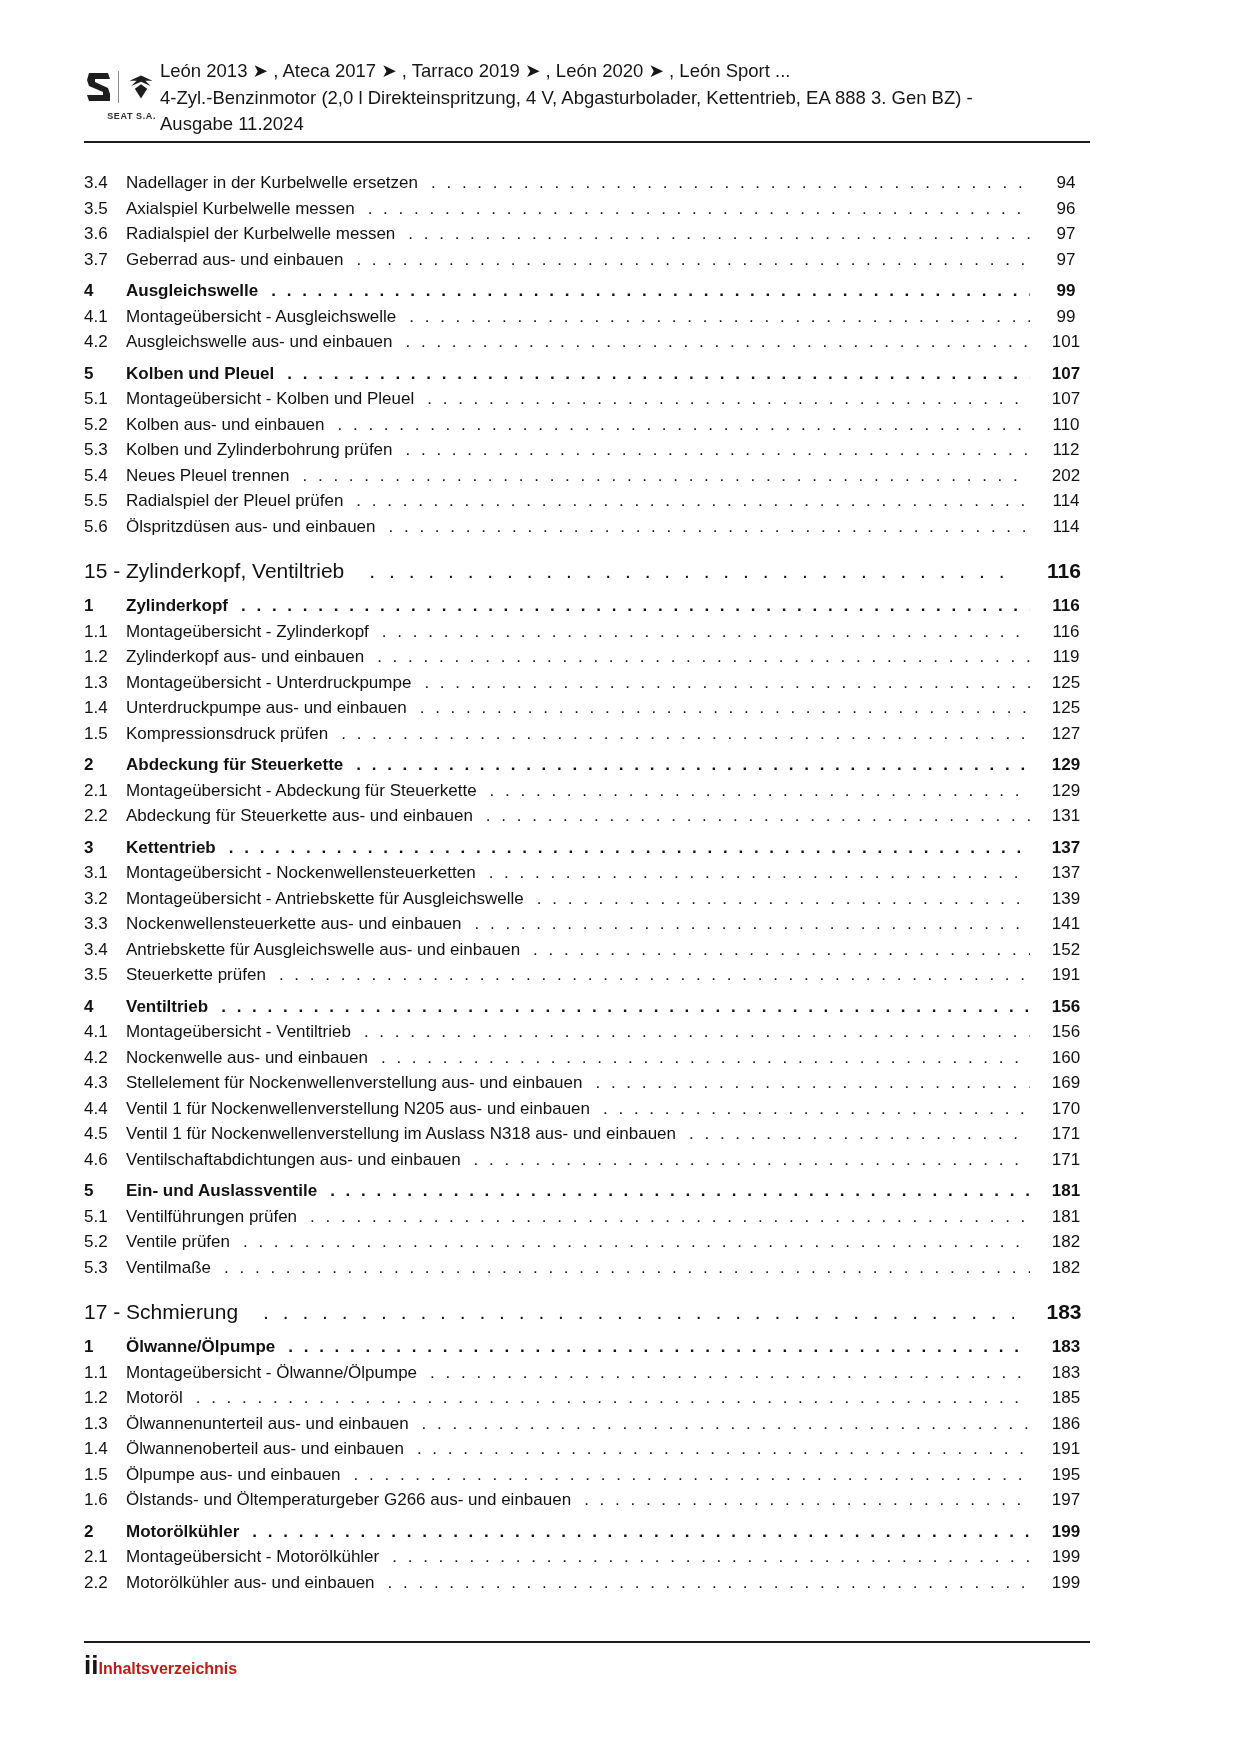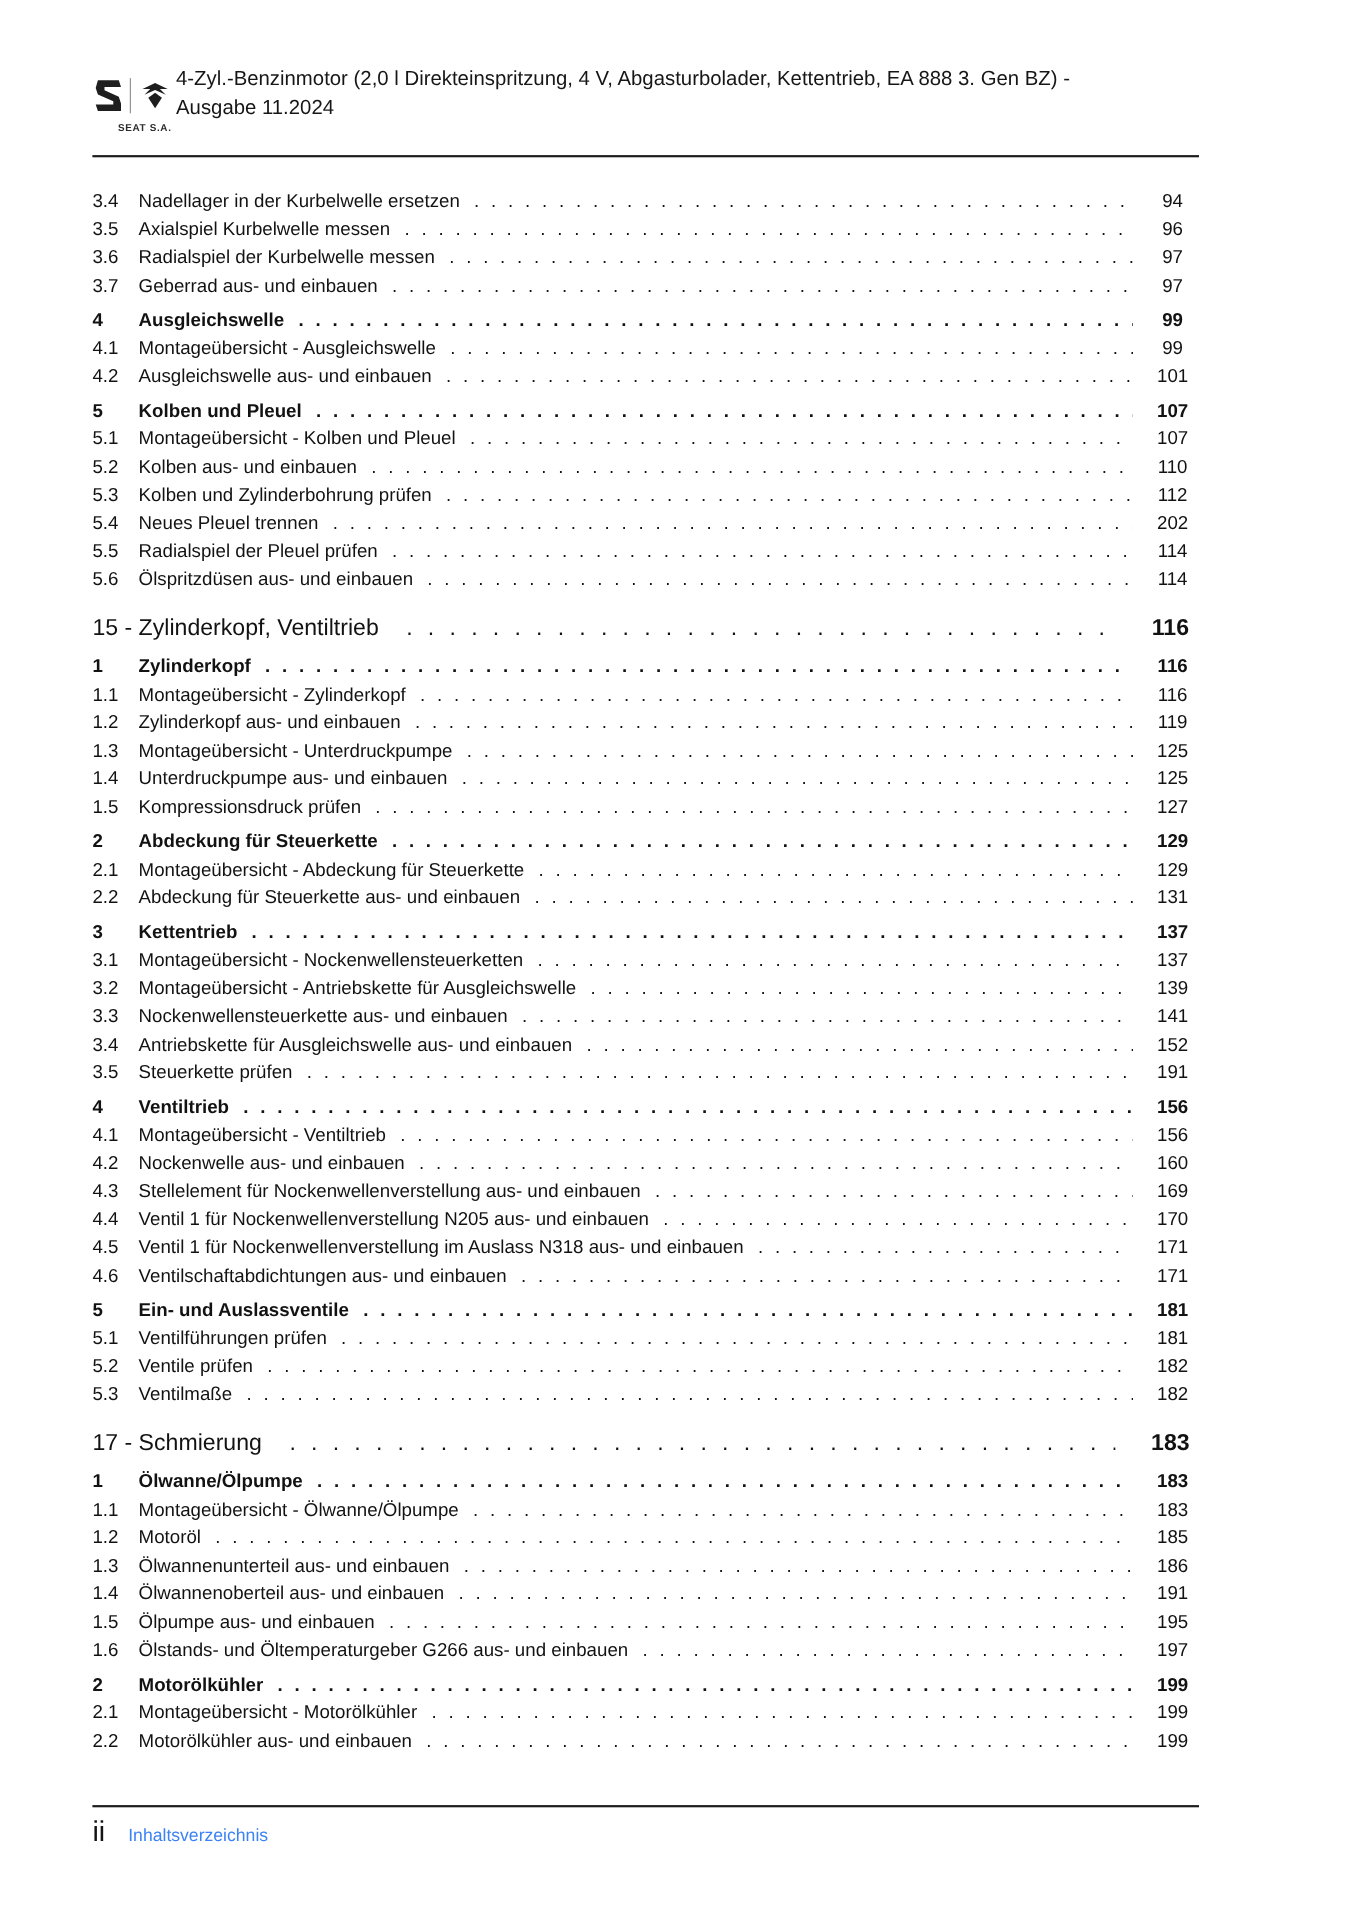--- a/index.html
+++ b/index.html
@@ -36,23 +36,23 @@
     letter-spacing:3px;
   }
   .row .pg{flex:0 0 48px;text-align:center;white-space:nowrap;}
 
   .lvl-section{font-weight:bold;margin-top:6px;}
   .lvl-chapter{font-size:21px;line-height:26px;margin-top:19px;margin-bottom:9px;gap:12px;}
   .lvl-chapter .pg{font-weight:bold;flex-basis:52px;}
   .lvl-chapter .dots::after{letter-spacing:4px;}
 
   
-  .footer{position:absolute;left:84px;top:1650px;display:flex;align-items:baseline;gap:21px;}
+  .footer{position:absolute;left:84px;top:1650px;display:flex;align-items:baseline;font-weight:bold;}
   .folio{font-size:26px;line-height:30px;color:#141414;}
-  .footer-label{font-size:16px;color:#3b82f6;}
+  .footer-label{font-size:16px;color:#b91c1c;}
 </style>
 </head>
 <body>
 
 <div class="page">
 
   <div class="brand">
     <div class="brand-logos">
       <span class="seat-logo">
         <svg width="26" height="30" viewBox="0 0 26 30" aria-hidden="true">
@@ -64,20 +64,21 @@
         <svg width="30" height="28" viewBox="0 0 34 30" aria-hidden="true">
           <path fill="#1e1e1e" d="M17 2 L30 8 L22 8 L28 14 L17 9 L6 14 L12 8 L4 8 Z"></path>
           <path fill="#1e1e1e" d="M17 12 L24 17 L17 28 L10 17 Z"></path>
         </svg>
       </span>
     </div>
     <div class="brand-caption">SEAT S.A.</div>
   </div>
 
   <div class="header-titles">
+    <div>León 2013 ➤ , Ateca 2017 ➤ , Tarraco 2019 ➤ , León 2020 ➤ , León Sport ...</div>
     <div>4-Zyl.-Benzinmotor (2,0 l Direkteinspritzung, 4 V, Abgasturbolader, Kettentrieb, EA 888 3. Gen BZ) -</div>
     <div>Ausgabe 11.2024</div>
   </div>
 
   <div class="rule header-rule"></div>
 
   <div class="toc">
     <div class="row lvl-sub">
         <span class="num">3.4</span>
         <span class="title">Nadellager in der Kurbelwelle ersetzen</span>

